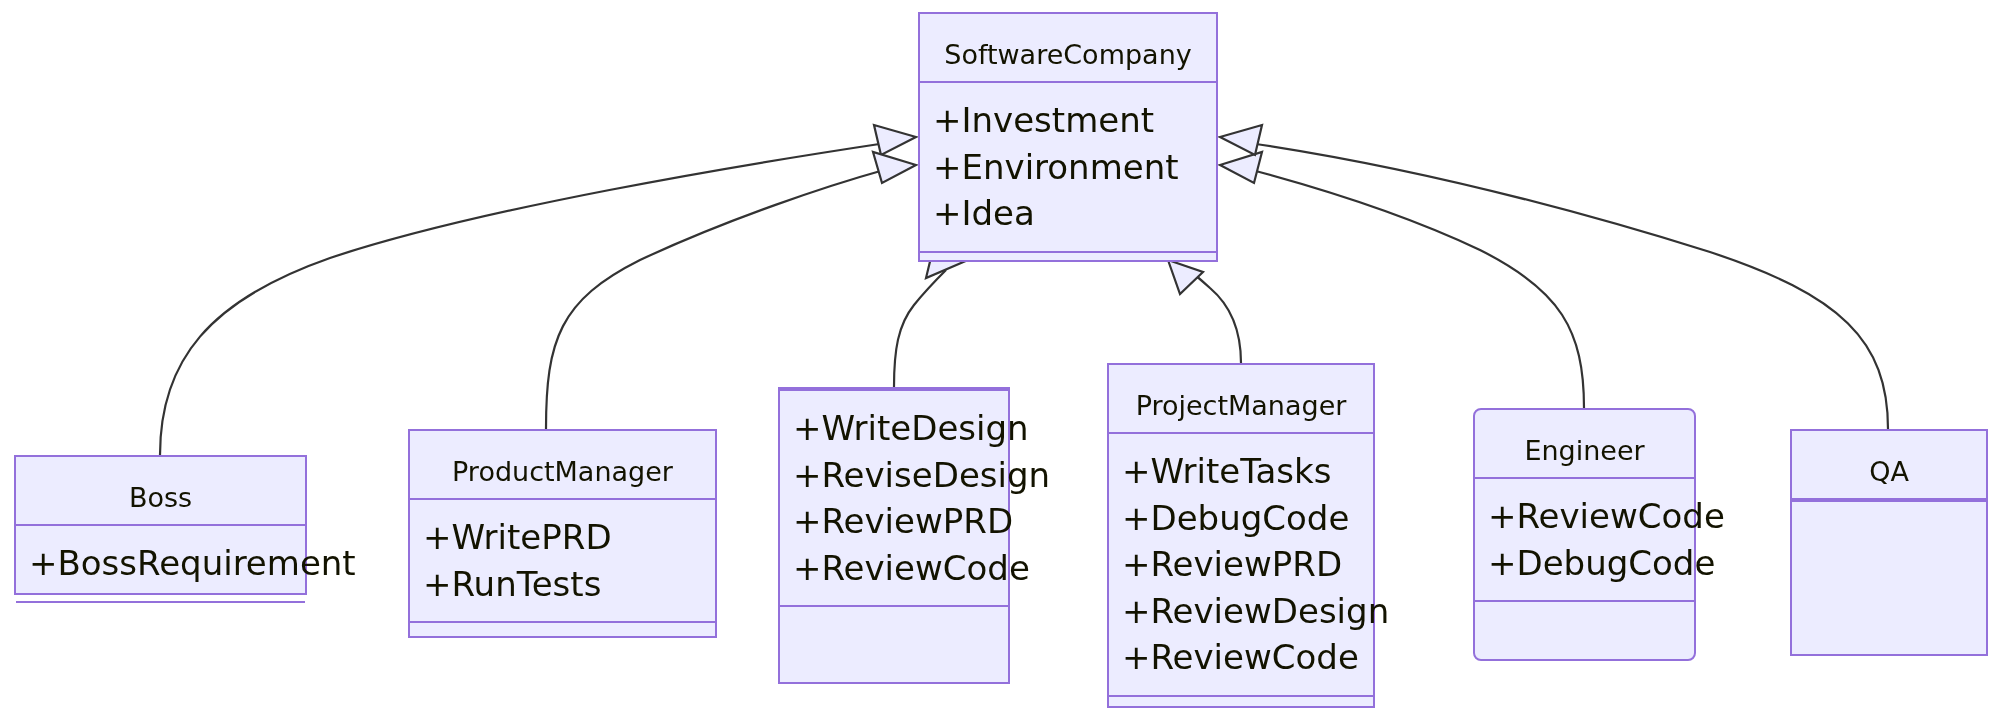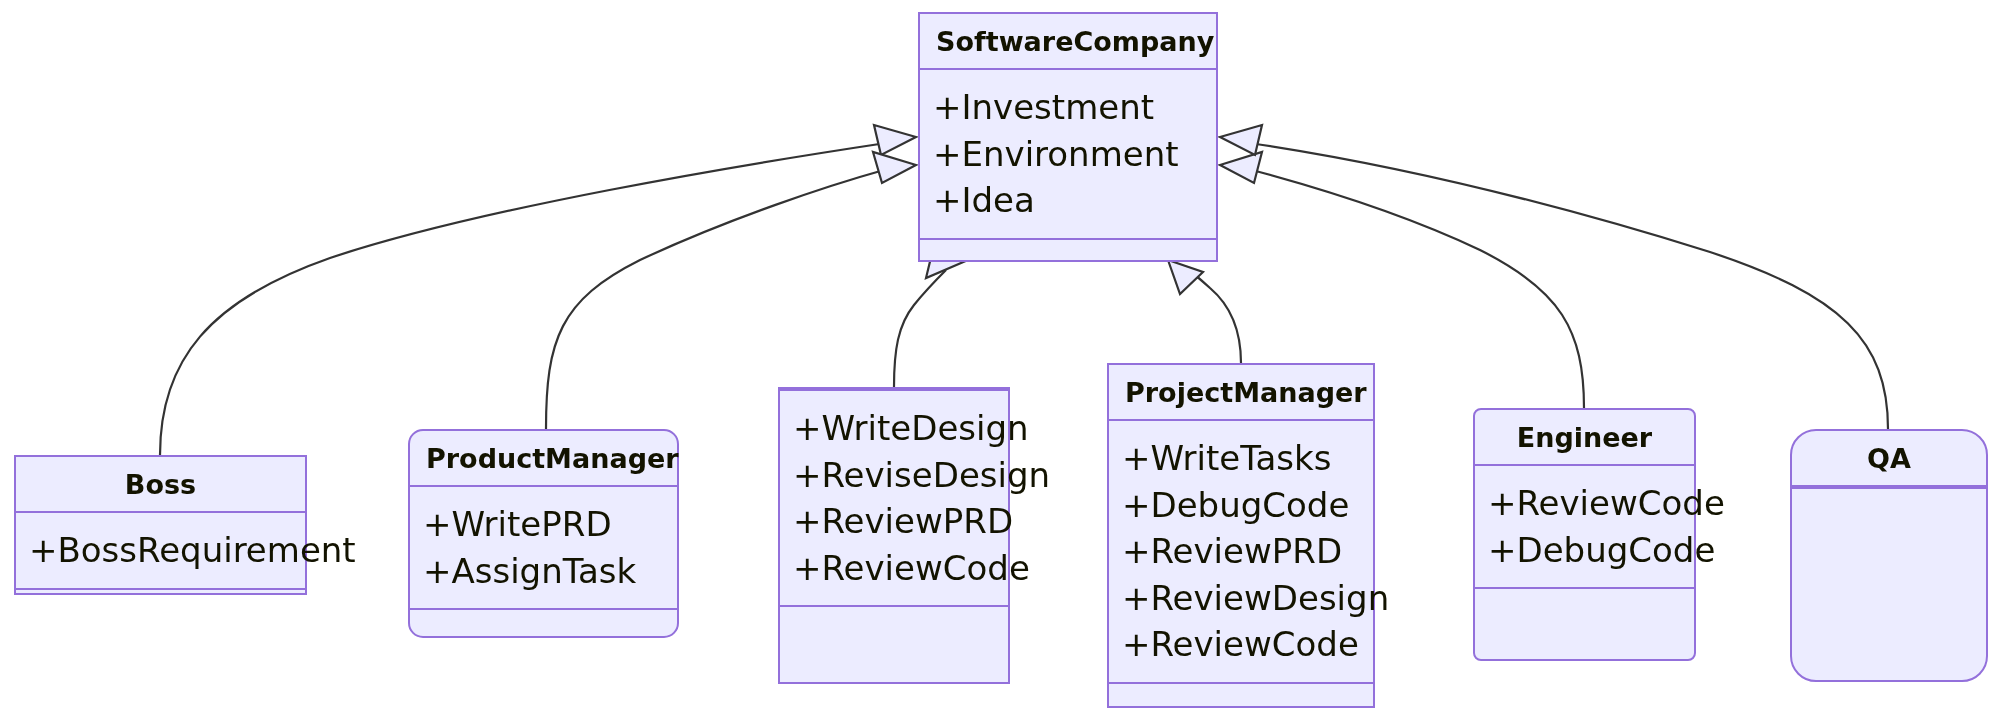--- a/index.html
+++ b/index.html
@@ -26,25 +26,25 @@
   .uml-class {
     position: absolute;
     box-sizing: border-box;
     background: #ECECFF;
     border: 2px solid #9370DB;
     display: flex;
     flex-direction: column;
   }
   .class-title {
     text-align: center;
-    font-weight: bold;
+    font-weight: normal;
     color: #131300;
     font-size: 27px;
     line-height: 1;
-    padding: 14px 16px 13px 16px;
+    padding: 27px 16px 13px 16px;
     white-space: nowrap;
   }
   .divider {
     height: 0;
     border-top: 2px solid #9370DB;
   }
   .members {
     padding: 14px 12px 14px 13px;
     display: flex;
     flex-direction: column;
@@ -100,26 +100,26 @@
   <div class="uml-class" style="left:14px; top:455px; width:293px; height:140px;">
     <div class="class-title">Boss</div>
     <div class="divider"></div>
     <div class="members">
       <div class="member">+BossRequirement</div>
     </div>
     <div class="divider"></div>
     <div class="methods-empty"></div>
   </div>
 
-  <div class="uml-class" style="left:408px; top:429px; width:271px; height:209px;border-radius:15px;">
+  <div class="uml-class" style="left:408px; top:429px; width:309px; height:209px;">
     <div class="class-title">ProductManager</div>
     <div class="divider"></div>
     <div class="members">
       <div class="member">+WritePRD</div>
-      <div class="member">+AssignTask</div>
+      <div class="member">+RunTests</div>
     </div>
     <div class="divider"></div>
     <div class="methods-empty"></div>
   </div>
 
   <div class="uml-class" style="left:778px; top:387px; width:232px; height:297px;">
     <div class="divider"></div>
     <div class="members">
       <div class="member">+WriteDesign</div>
       <div class="member">+ReviseDesign</div>
@@ -148,20 +148,20 @@
     <div class="class-title">Engineer</div>
     <div class="divider"></div>
     <div class="members">
       <div class="member">+ReviewCode</div>
       <div class="member">+DebugCode</div>
     </div>
     <div class="divider"></div>
     <div class="methods-empty"></div>
   </div>
 
-  <div class="uml-class" style="left:1790px; top:429px; width:198px; height:253px;border-radius:26px;">
+  <div class="uml-class" style="left:1790px; top:429px; width:198px; height:227px;">
     <div class="class-title">QA</div>
     <div class="divider"></div>
     <div class="divider"></div>
     <div class="methods-empty"></div>
   </div>
 
 </div>
 
 </body></html>

